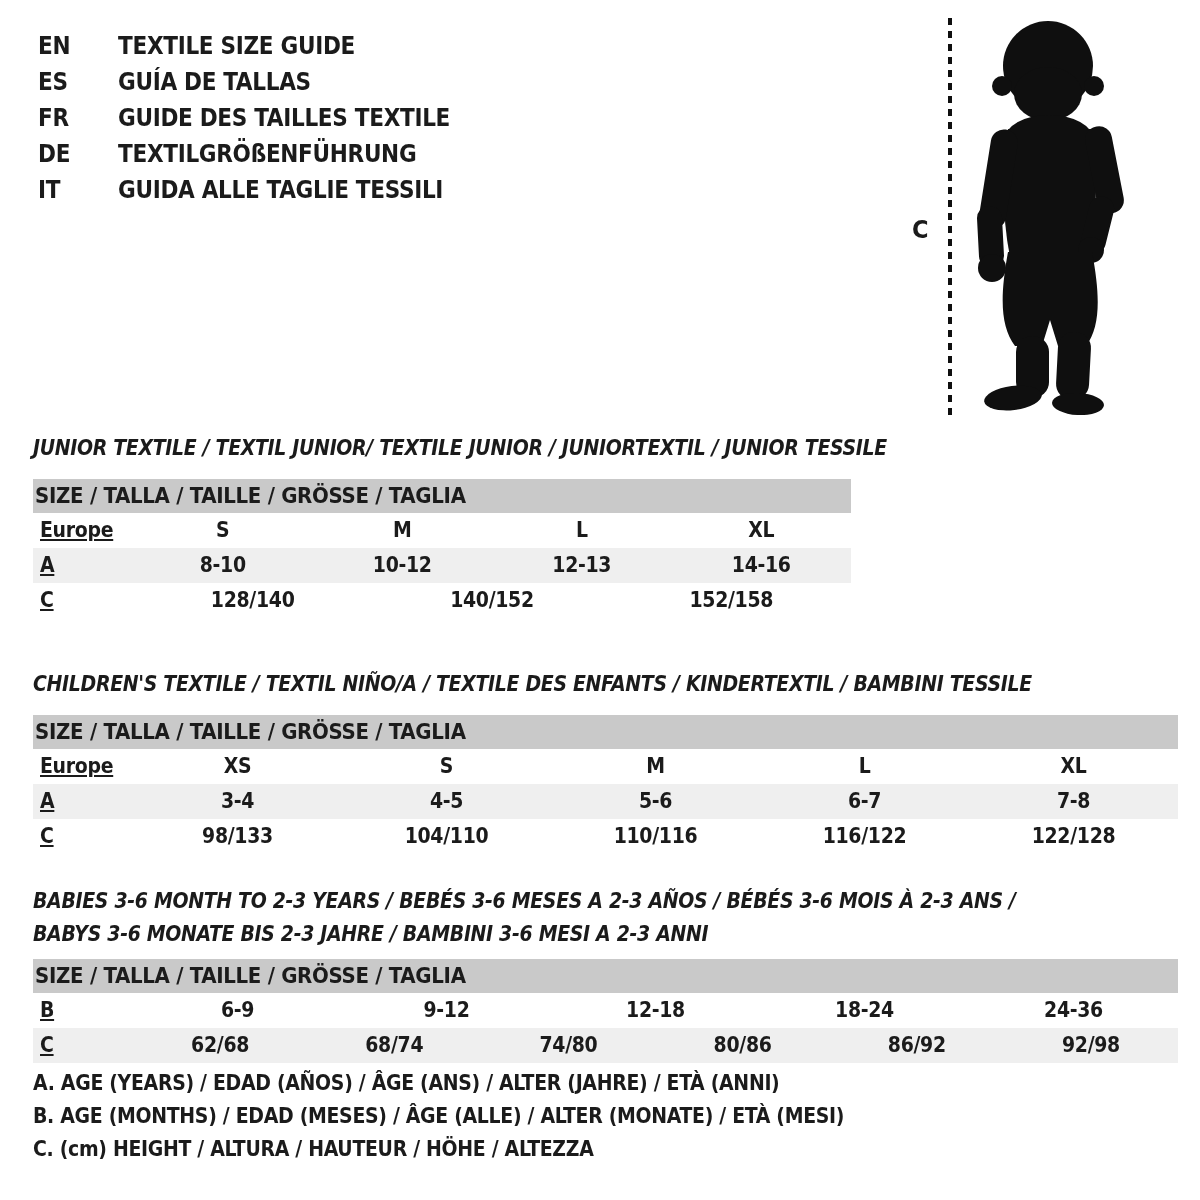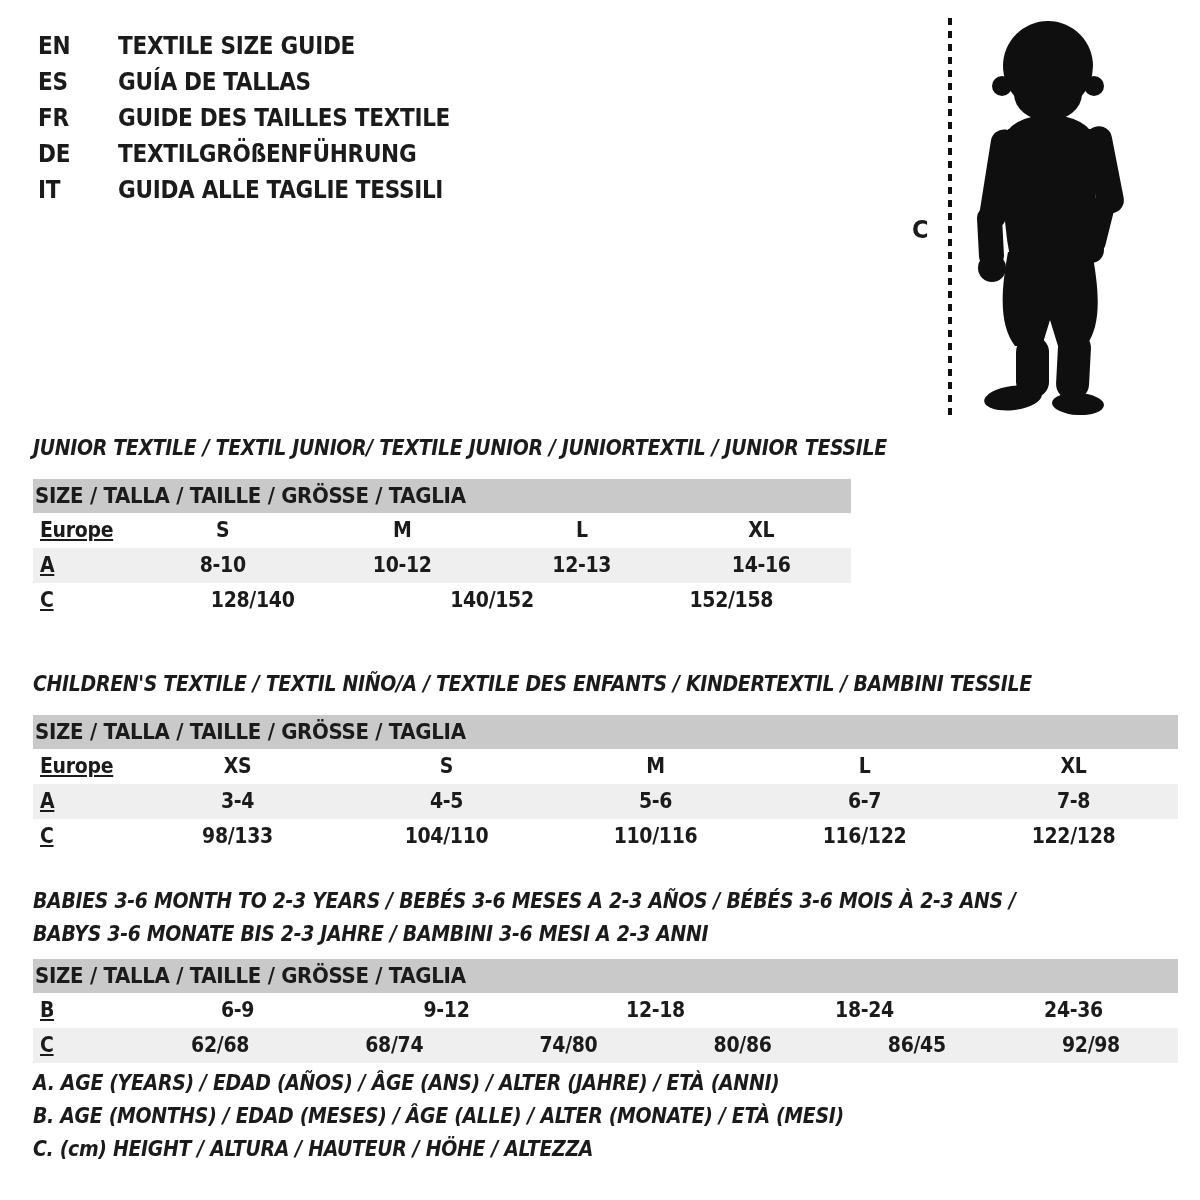--- a/index.html
+++ b/index.html
@@ -100,21 +100,20 @@
   
   .legend {
     position: absolute;
     left: 33px;
     top: 1067px;
   }
   .legend-line {
     font-size: 21px;
     line-height: 33px;
     white-space: nowrap;
-    font-style: italic;
   }
 </style>
 </head>
 <body style="--header-bg: #c9c9c9; --alt-bg: #efefef; --ink: #1b1b1b; --sil: #0f0f0f;">
 
 <header class="lang-block">
     <div class="lang-row">
       <span class="lang-code">EN</span>
       <span class="lang-label">TEXTILE SIZE GUIDE</span>
     </div>
@@ -236,21 +235,21 @@
           <span class="cell">12-18</span>
           <span class="cell">18-24</span>
           <span class="cell">24-36</span>
         </div>
         <div class="trow alt">
           <span class="row-label">C</span>
           <span class="cell">62/68</span>
           <span class="cell">68/74</span>
           <span class="cell">74/80</span>
           <span class="cell">80/86</span>
-          <span class="cell">86/45</span>
+          <span class="cell">86/92</span>
           <span class="cell">92/98</span>
         </div>
       </div>
     </section>
   </main>
 
 <footer class="legend">
     <div class="legend-line">A. AGE (YEARS) / EDAD (AÑOS) / ÂGE (ANS) / ALTER (JAHRE) / ETÀ (ANNI)</div>
     <div class="legend-line">B. AGE (MONTHS) / EDAD (MESES) / ÂGE (ALLE) / ALTER (MONATE) / ETÀ (MESI)</div>
     <div class="legend-line">C. (cm) HEIGHT / ALTURA / HAUTEUR / HÖHE / ALTEZZA</div>

